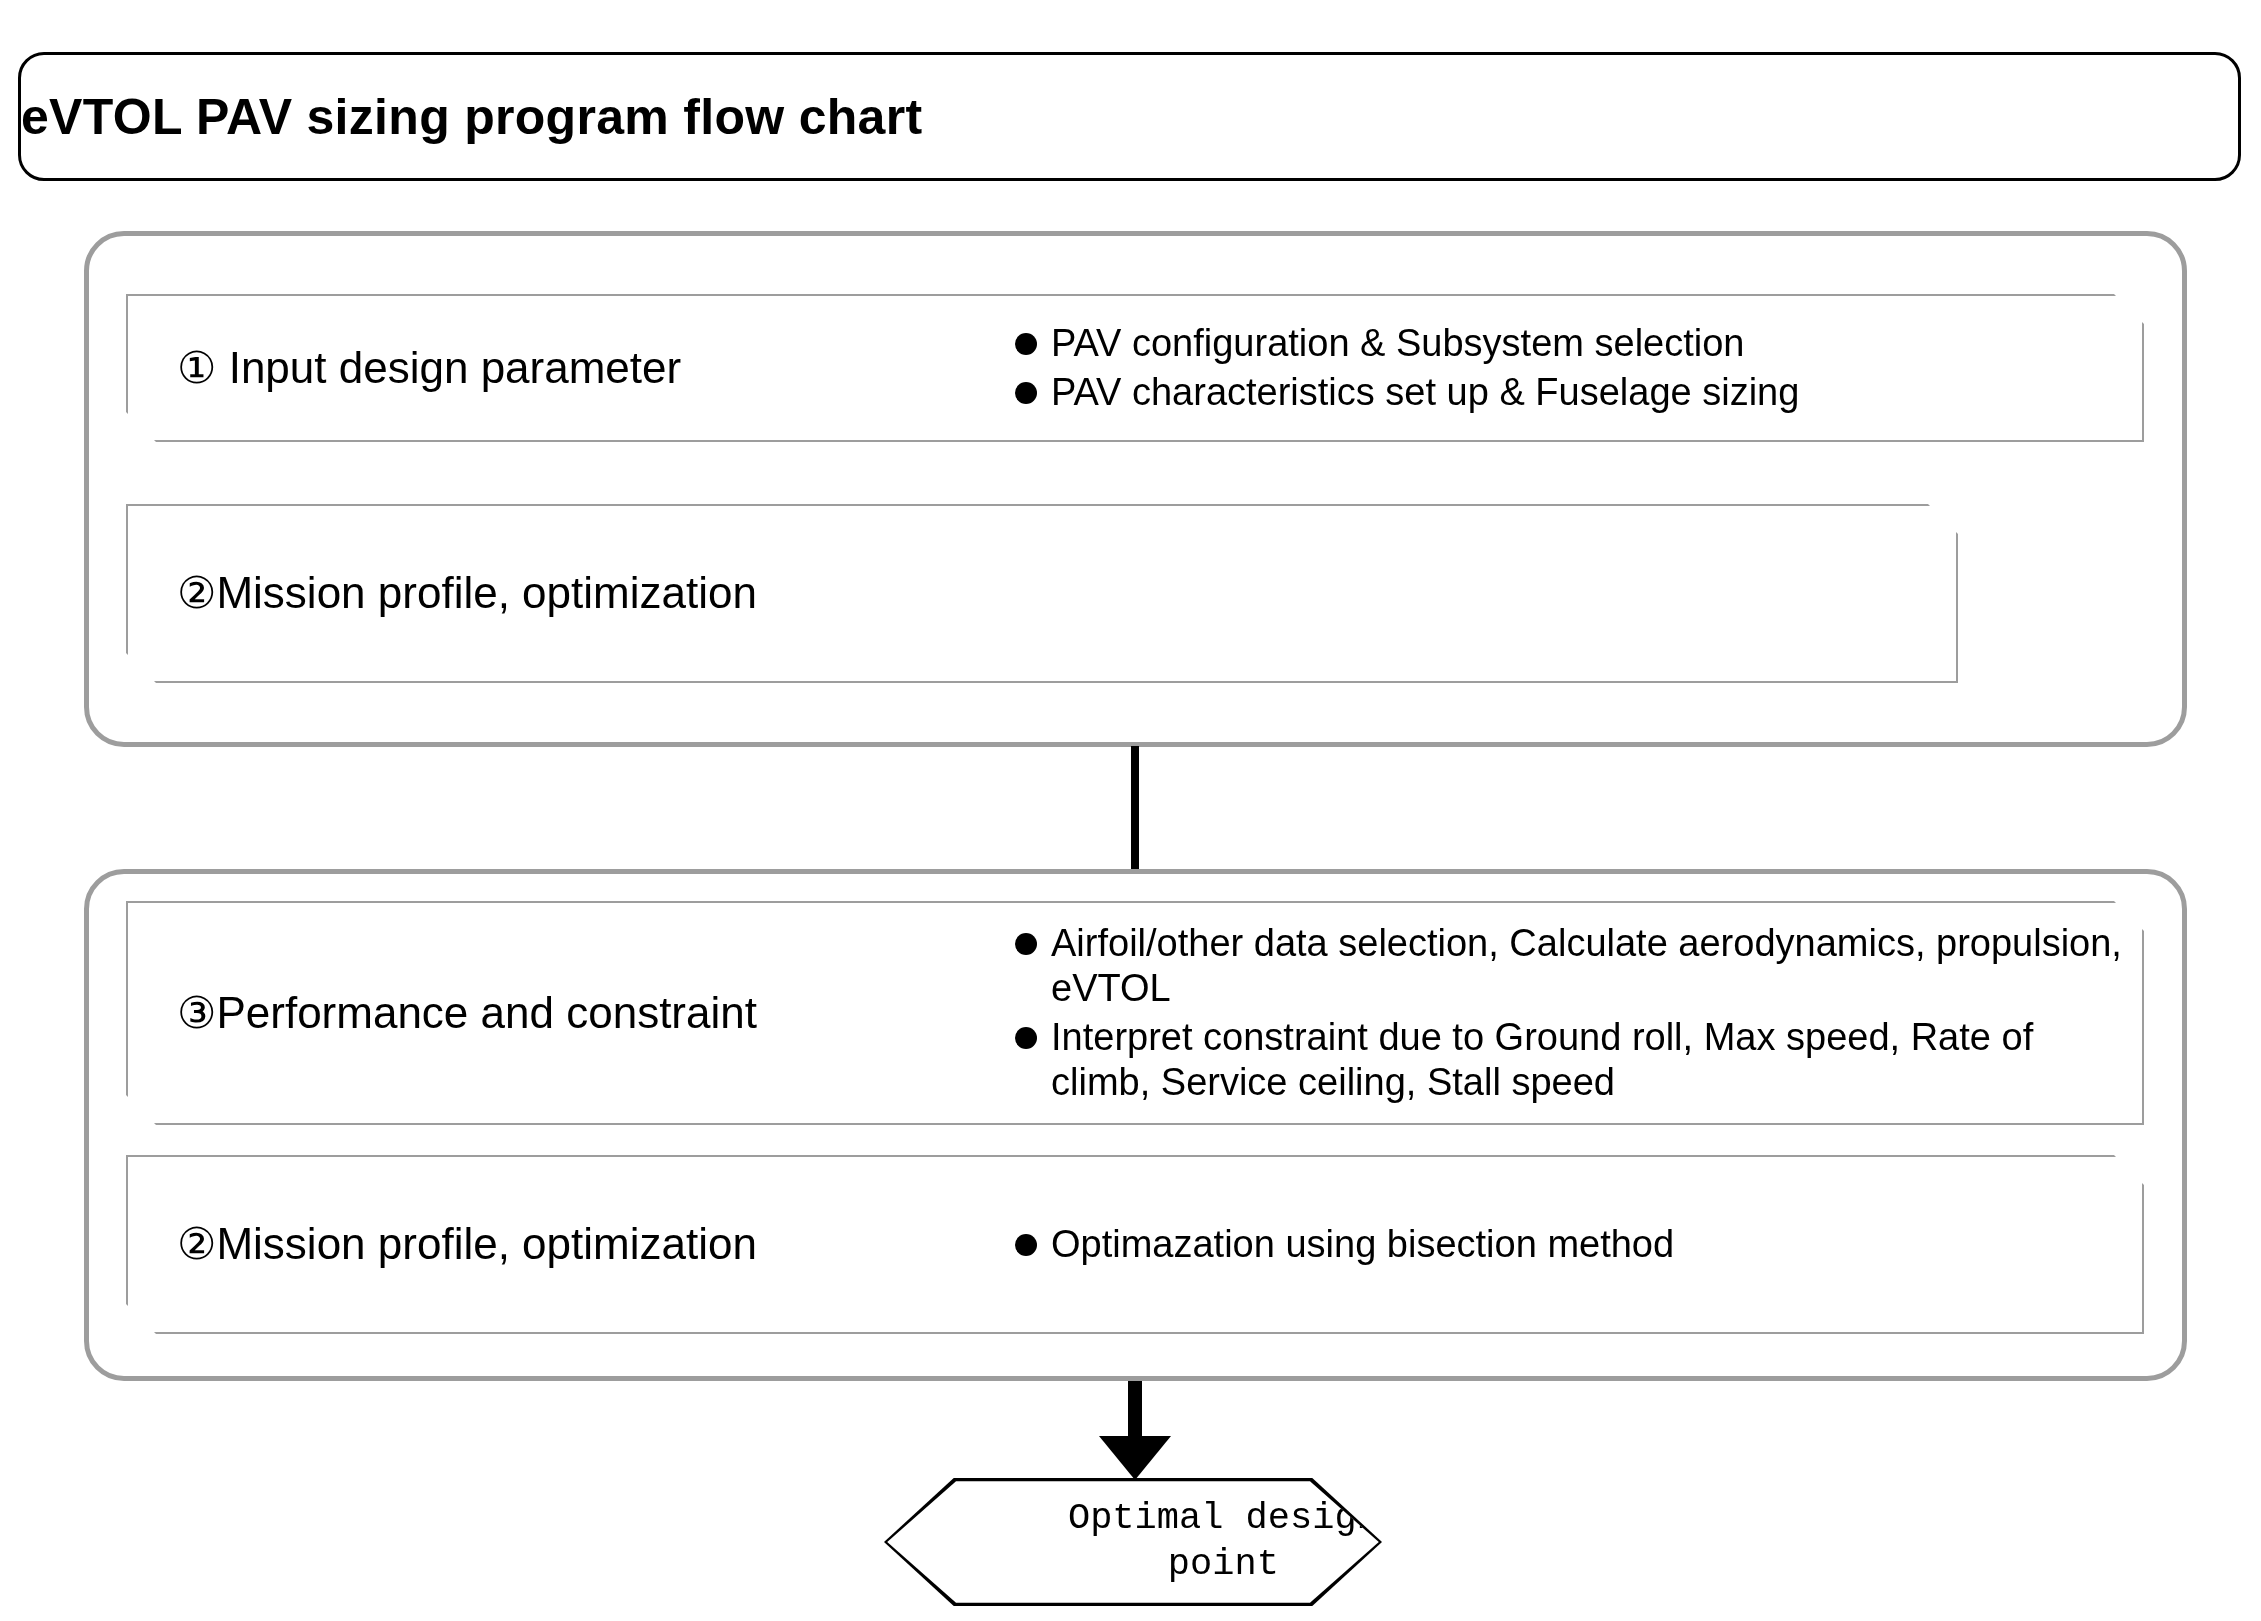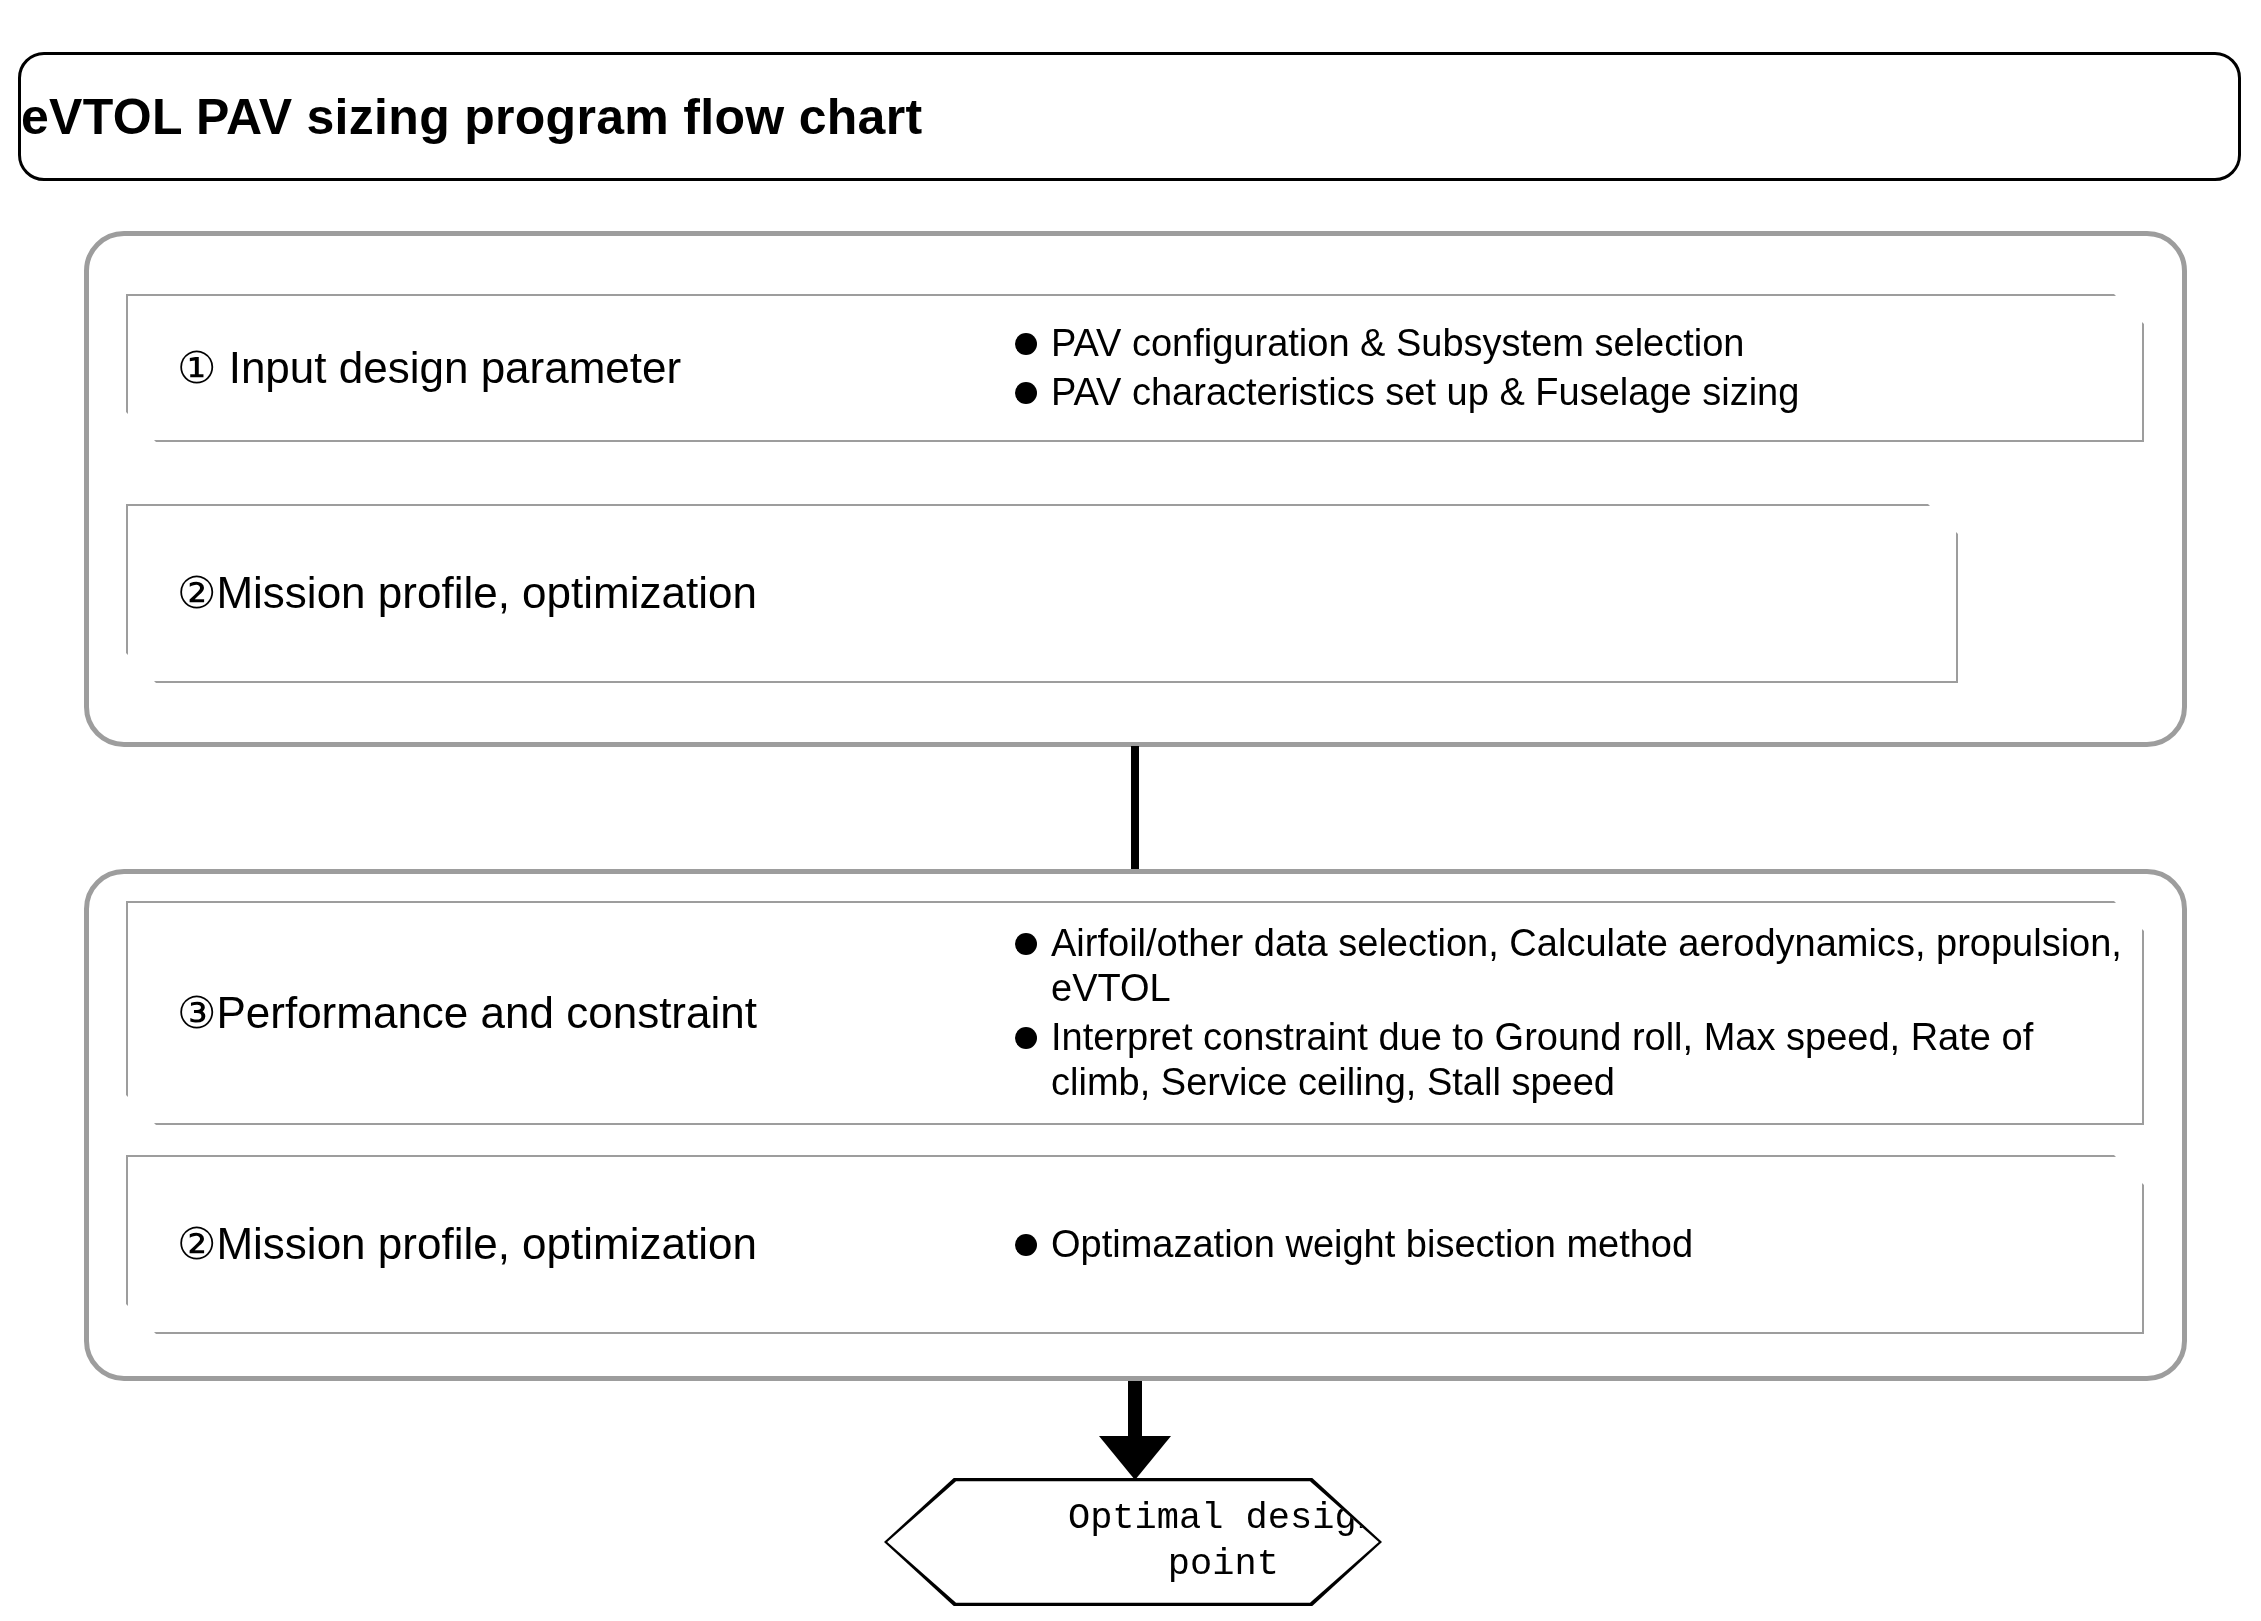--- a/index.html
+++ b/index.html
@@ -225,21 +225,21 @@
       </div>
     </div>
   </div>
 
   <div class="step-box" id="box-4">
     <div class="step-inner">
       <div class="step-label wide">②Mission profile, optimization</div>
       <div class="bullet-col indent-a">
         <div class="bullet-row">
           <span class="bullet-dot"></span>
-          <span class="bullet-text">Optimazation weight bisection method</span>
+          <span class="bullet-text">Optimazation using bisection method</span>
         </div>
       </div>
     </div>
   </div>
 
   <div class="arrow-shaft"></div>
   <div class="arrow-head"></div>
 
   <div class="hexagon">
     <div class="hexagon-fill">

